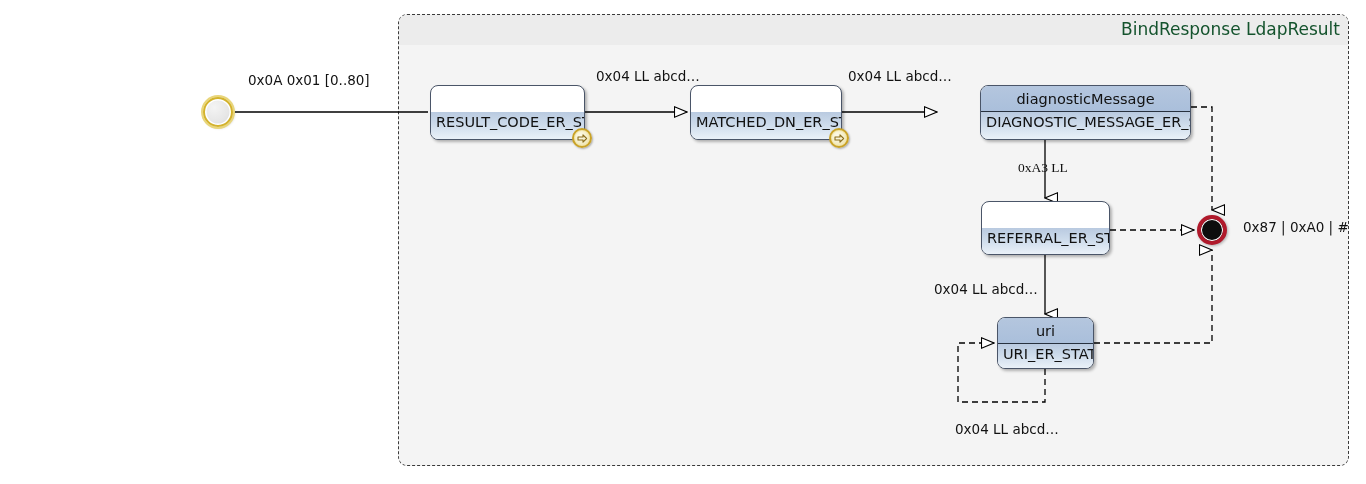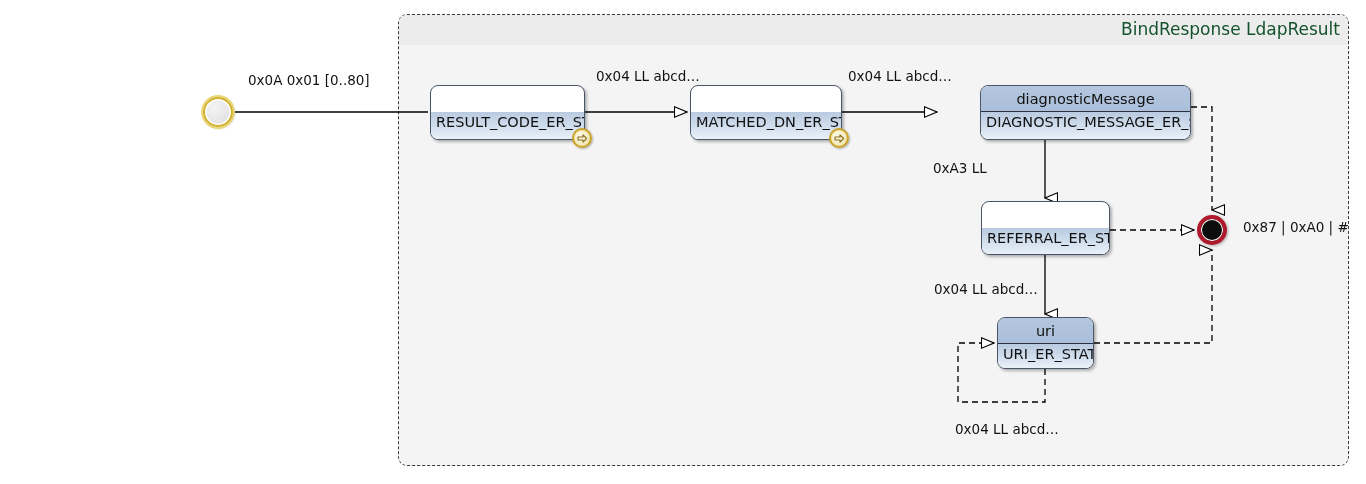--- a/index.html
+++ b/index.html
@@ -156,21 +156,21 @@
   .lbl {
     position: absolute;
     font-size: 13.5px;
     color: #111111;
     white-space: nowrap;
   }
   #label-extended-response-state { left: 10px;  top: 104px; font-size: 13.5px; }
   #label-t-start                 { left: 248px; top: 72px;  }
   #label-t-resultcode            { left: 596px; top: 68px;  }
   #label-t-matcheddn             { left: 848px; top: 68px;  }
-  #label-t-diagnosticmessage     { left: 933px; top: 160px; }
+  #label-t-diagnosticmessage     { left: 1018px; top: 160px; font-family: Liberation Serif, serif; }
   #label-t-referral              { left: 934px; top: 281px; }
   #label-t-uri-self              { left: 955px; top: 421px; }
   #label-t-end                   { left: 1243px; top: 219px; text-align: right; }
 </style>
 </head>
 <body>
 
 <div id="canvas">
 
   <div class="composite">

